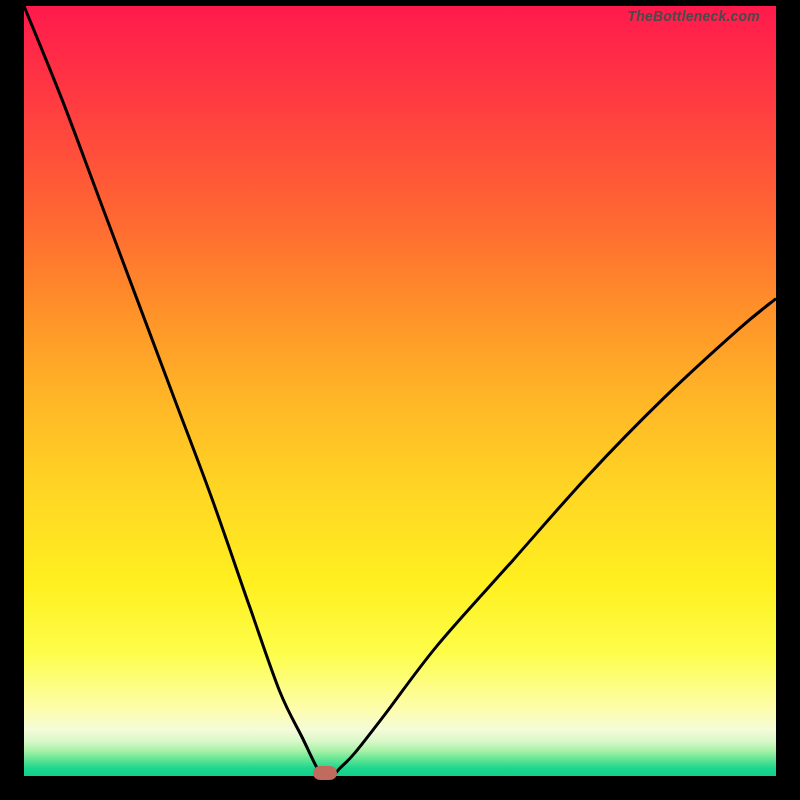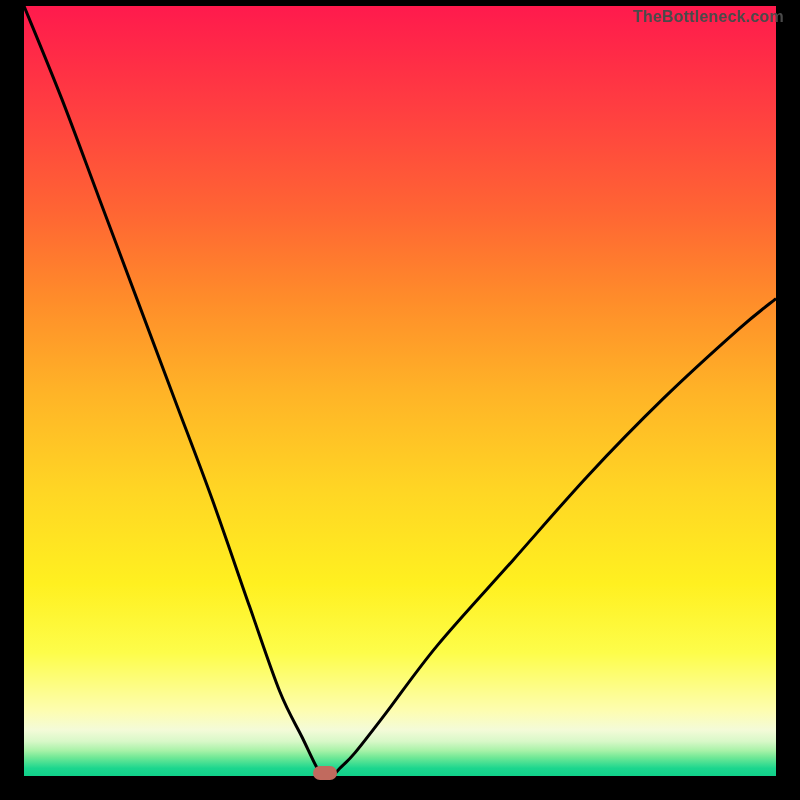--- a/index.html
+++ b/index.html
@@ -41,26 +41,27 @@
       #a8f2a8 96.7%,
       #70e896 97.6%,
       #40de92 98.4%,
       #1cd68e 99%,
       #10d08a 100%
     );
   }
   .watermark {
     position: absolute;
     top: 8px;
-    right: 16px;
+    right: 40px;
     color: #4a4a4a;
-    font-size: 16px;
+    font-size: 14px;
     font-weight: 600;
     letter-spacing: 0.2px;
     user-select: none;
+    font-style: italic;
   }
   svg.curve {
     position: absolute;
     left: 24px;
     top: 6px;
     width: 752px;
     height: 770px;
   }
   .marker {
     position: absolute;

